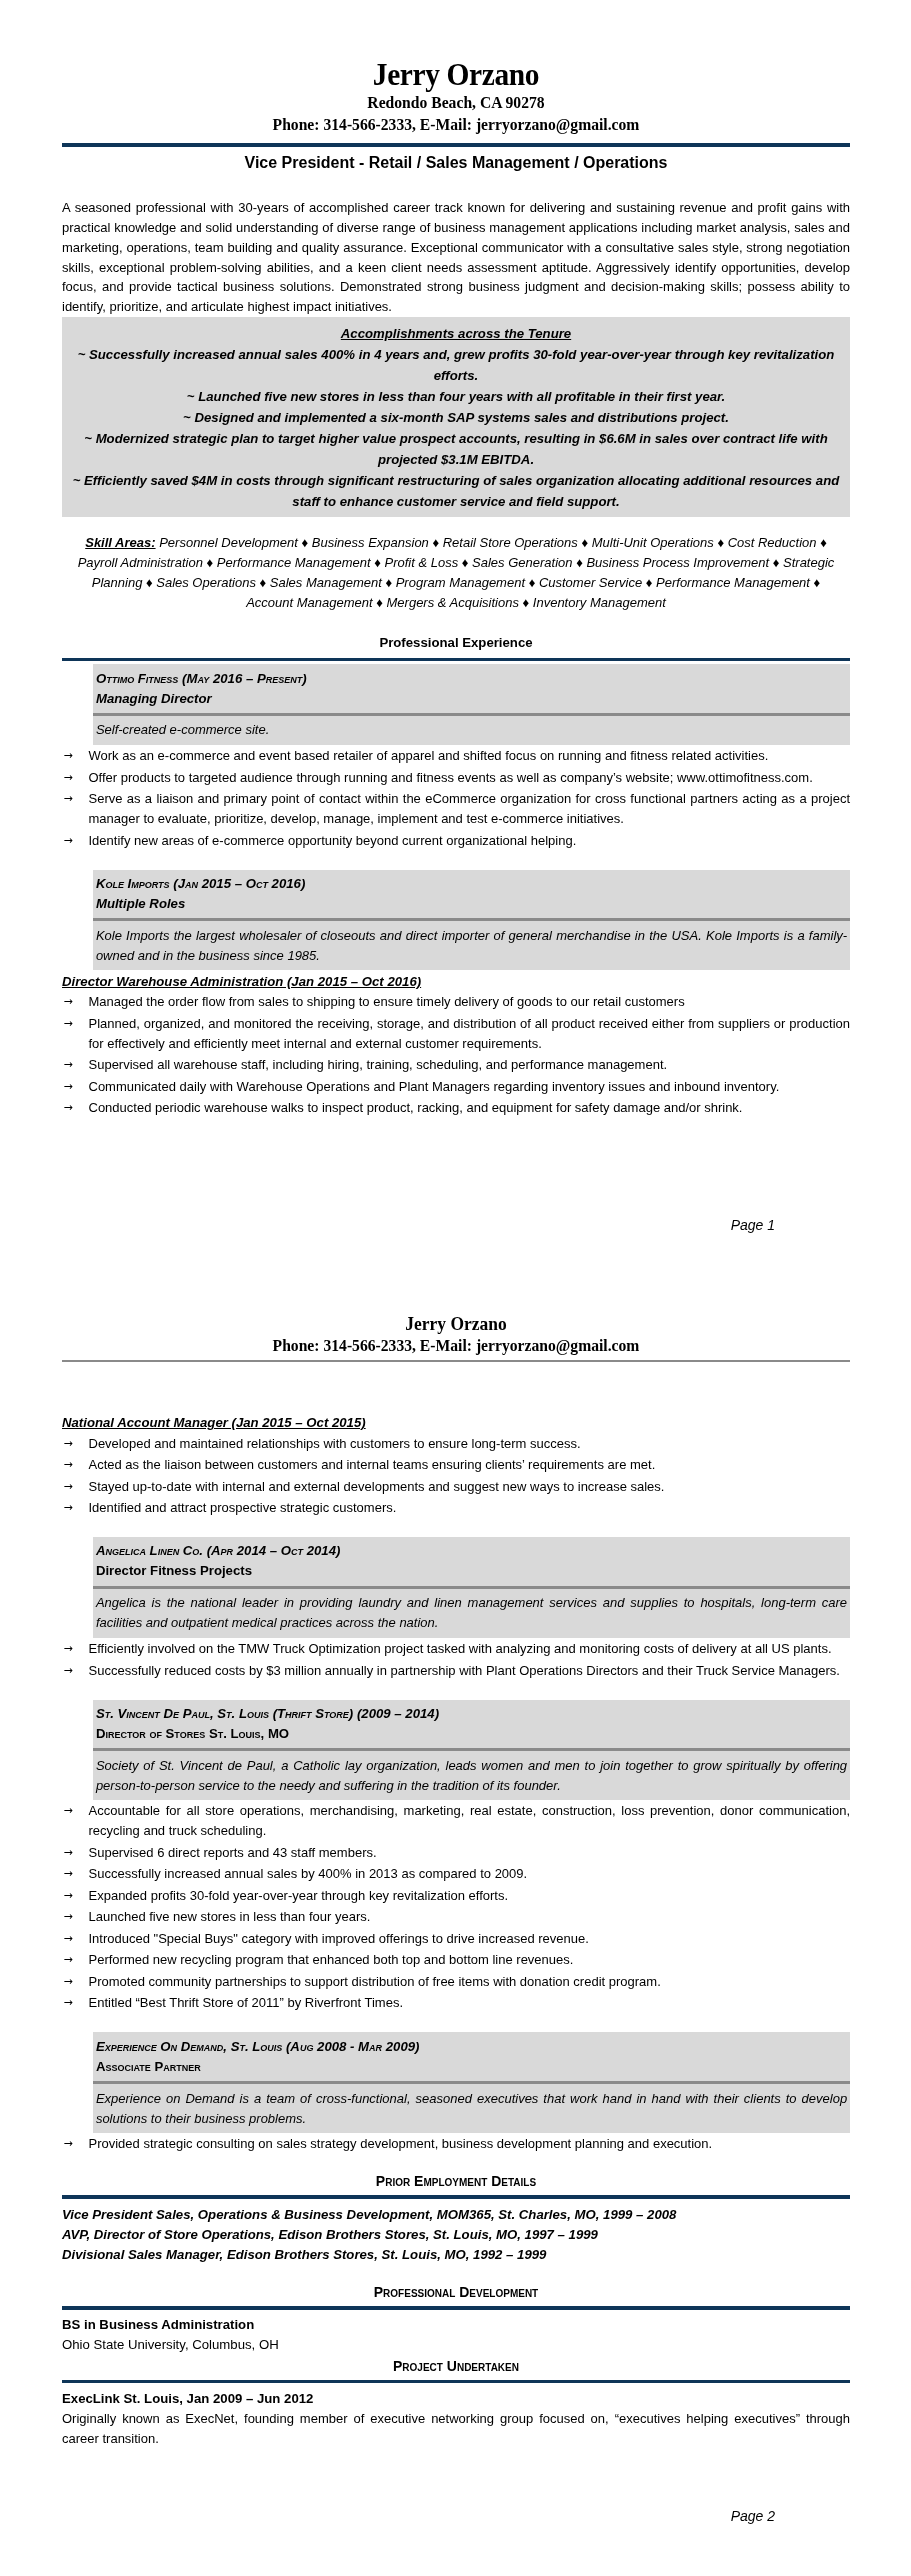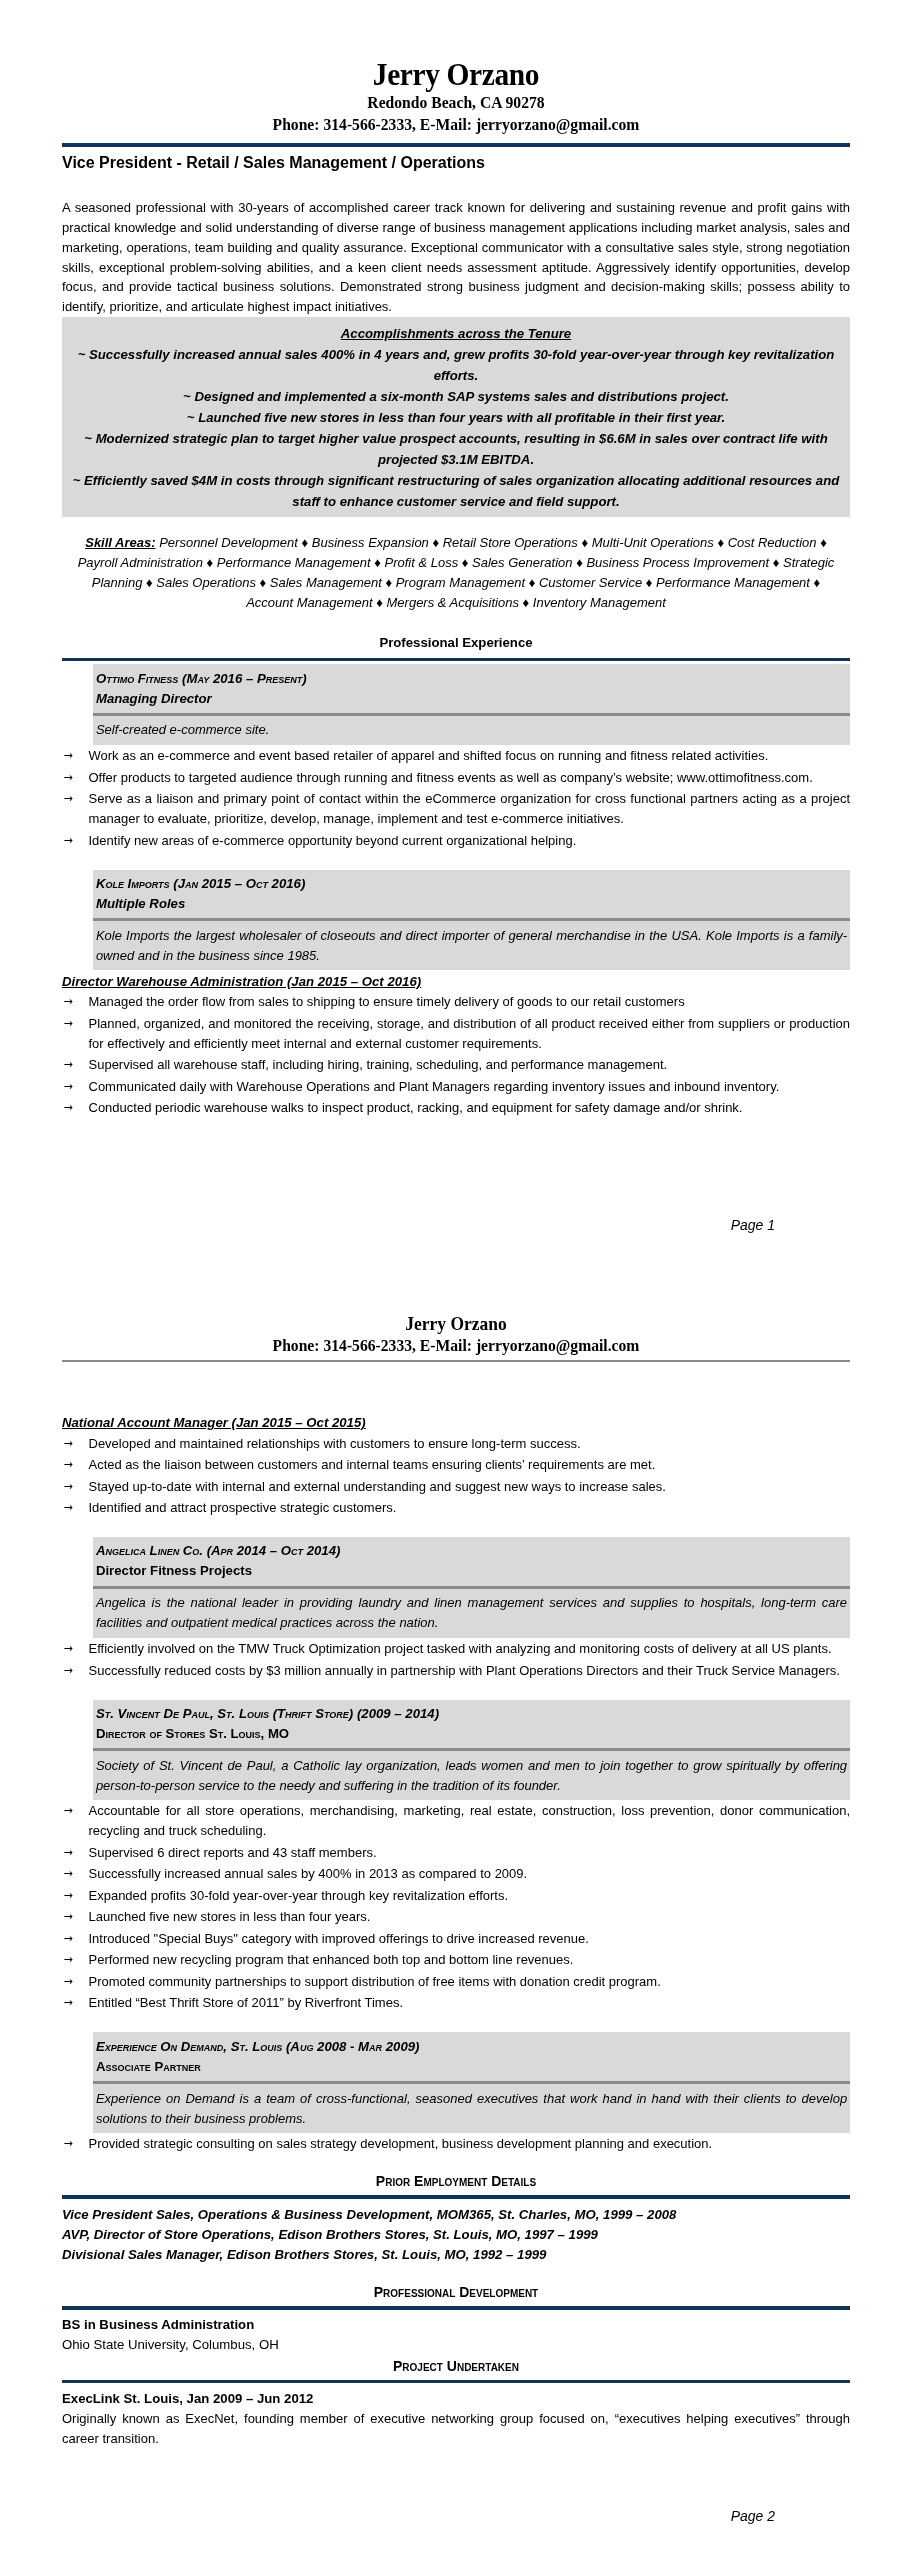--- a/index.html
+++ b/index.html
@@ -10,21 +10,21 @@
   .content { position: absolute; left: 62px; width: 788px; }
 
   .serif { font-family: "Liberation Serif", "DejaVu Serif", serif; }
   .sans { font-family: "Liberation Sans", "DejaVu Sans", sans-serif; }
 
   .name { text-align: center; font-weight: bold; font-size: 32px; line-height: 35px; letter-spacing: -0.4px; transform: scaleX(0.92); }
   .addr { text-align: center; font-weight: bold; font-size: 17px; line-height: 22px; transform: scaleX(0.92); }
   .navy-rule { height: 3.7px; background: #0e3558; }
   .gray-rule { height: 2.9px; background: #8a8a8a; }
 
-  .headline { text-align: left; font-weight: bold; font-size: 16px; line-height: 20.6px; margin-top: 5.9px; }
+  .headline { text-align: center; font-weight: bold; font-size: 16px; line-height: 20.6px; margin-top: 5.9px; }
   .summary { font-size: 13px; line-height: 19.7px; text-align: justify; margin-top: 25px; }
 
   .accom { background: #d9d9d9; padding: 5.9px 5.9px 5.9px 5.9px; text-align: center; font-style: italic; font-weight: bold; font-size: 13.2px; line-height: 21px; }
   .accom-title { text-decoration: underline; }
 
   .skills { text-align: center; font-style: italic; font-size: 13px; line-height: 20px; margin-top: 16px; padding: 0 14.7px; }
   .skills-label { font-weight: bold; text-decoration: underline; }
 
   .section-title { text-align: center; font-weight: bold; font-size: 13.2px; line-height: 17.6px; margin-top: 20.6px; }
   .section-title.sc { font-variant: small-caps; font-size: 14px; }
@@ -60,22 +60,22 @@
     <div class="addr serif">Phone: 314-566-2333, E-Mail: jerryorzano@gmail.com</div>
     <div class="navy-rule" style="margin-top:7.3px;"></div>
 
     <div class="headline sans">Vice President - Retail / Sales Management / Operations</div>
 
     <div class="summary sans">A seasoned professional with 30-years of accomplished career track known for delivering and sustaining revenue and profit gains with practical knowledge and solid understanding of diverse range of business management applications including market analysis, sales and marketing, operations, team building and quality assurance. Exceptional communicator with a consultative sales style, strong negotiation skills, exceptional problem-solving abilities, and a keen client needs assessment aptitude. Aggressively identify opportunities, develop focus, and provide tactical business solutions. Demonstrated strong business judgment and decision-making skills; possess ability to identify, prioritize, and articulate highest impact initiatives.</div>
 
     <div class="accom sans">
       <div class="accom-title">Accomplishments across the Tenure</div>
       <div>~ Successfully increased annual sales 400% in 4 years and, grew profits 30-fold year-over-year through key revitalization efforts.</div>
+      <div>~ Launched five new stores in less than four years with all profitable in their first year.</div>
       <div>~ Designed and implemented a six-month SAP systems sales and distributions project.</div>
-      <div>~ Launched five new stores in less than four years with all profitable in their first year.</div>
       <div>~ Modernized strategic plan to target higher value prospect accounts, resulting in $6.6M in sales over contract life with projected $3.1M EBITDA.</div>
       <div>~ Efficiently saved $4M in costs through significant restructuring of sales organization allocating additional resources and staff to enhance customer service and field support.</div>
     </div>
 
     <div class="skills sans">
       <span class="skills-label">Skill Areas:</span><span> Personnel Development ♦ Business Expansion ♦ Retail Store Operations ♦ Multi-Unit Operations ♦ Cost Reduction ♦ Payroll Administration ♦ Performance Management ♦ Profit &amp; Loss ♦ Sales Generation ♦ Business Process Improvement ♦ Strategic Planning ♦ Sales Operations ♦ Sales Management ♦ Program Management ♦ Customer Service ♦ Performance Management ♦ Account Management ♦ Mergers &amp; Acquisitions ♦ Inventory Management</span>
     </div>
 
     <div class="section-title sans">Professional Experience</div>
     <div class="navy-rule" style="margin-top:5.9px;"></div>
@@ -118,21 +118,21 @@
 <div class="page page2">
   <div class="content" style="top:25px;">
     <div class="addr serif" style="font-size:19px;line-height:22px;">Jerry Orzano</div>
     <div class="addr serif">Phone: 314-566-2333, E-Mail: jerryorzano@gmail.com</div>
     <div class="gray-rule" style="margin-top:2.9px;height:2.2px;"></div>
 
     <div class="subrole sans" style="margin-top:51px;">National Account Manager (Jan 2015 – Oct 2015)</div>
     <ul class="bullets sans">
       <li><span class="arrow">→</span><span>Developed and maintained relationships with customers to ensure long-term success.</span></li>
       <li><span class="arrow">→</span><span>Acted as the liaison between customers and internal teams ensuring clients’ requirements are met.</span></li>
-      <li><span class="arrow">→</span><span>Stayed up-to-date with internal and external understanding and suggest new ways to increase sales.</span></li>
+      <li><span class="arrow">→</span><span>Stayed up-to-date with internal and external developments and suggest new ways to increase sales.</span></li>
       <li><span class="arrow">→</span><span>Identified and attract prospective strategic customers.</span></li>
     </ul>
 
     <div class="job-box sans" style="margin-top:19px;">
       <div class="job-head">
         <div class="company">Angelica Linen Co. (Apr 2014 – Oct 2014)</div>
         <div class="role" style="font-style:normal;">Director Fitness Projects</div>
       </div>
       <div class="gray-rule"></div>
       <div class="job-desc">Angelica is the national leader in providing laundry and linen management services and supplies to hospitals, long-term care facilities and outpatient medical practices across the nation.</div>

